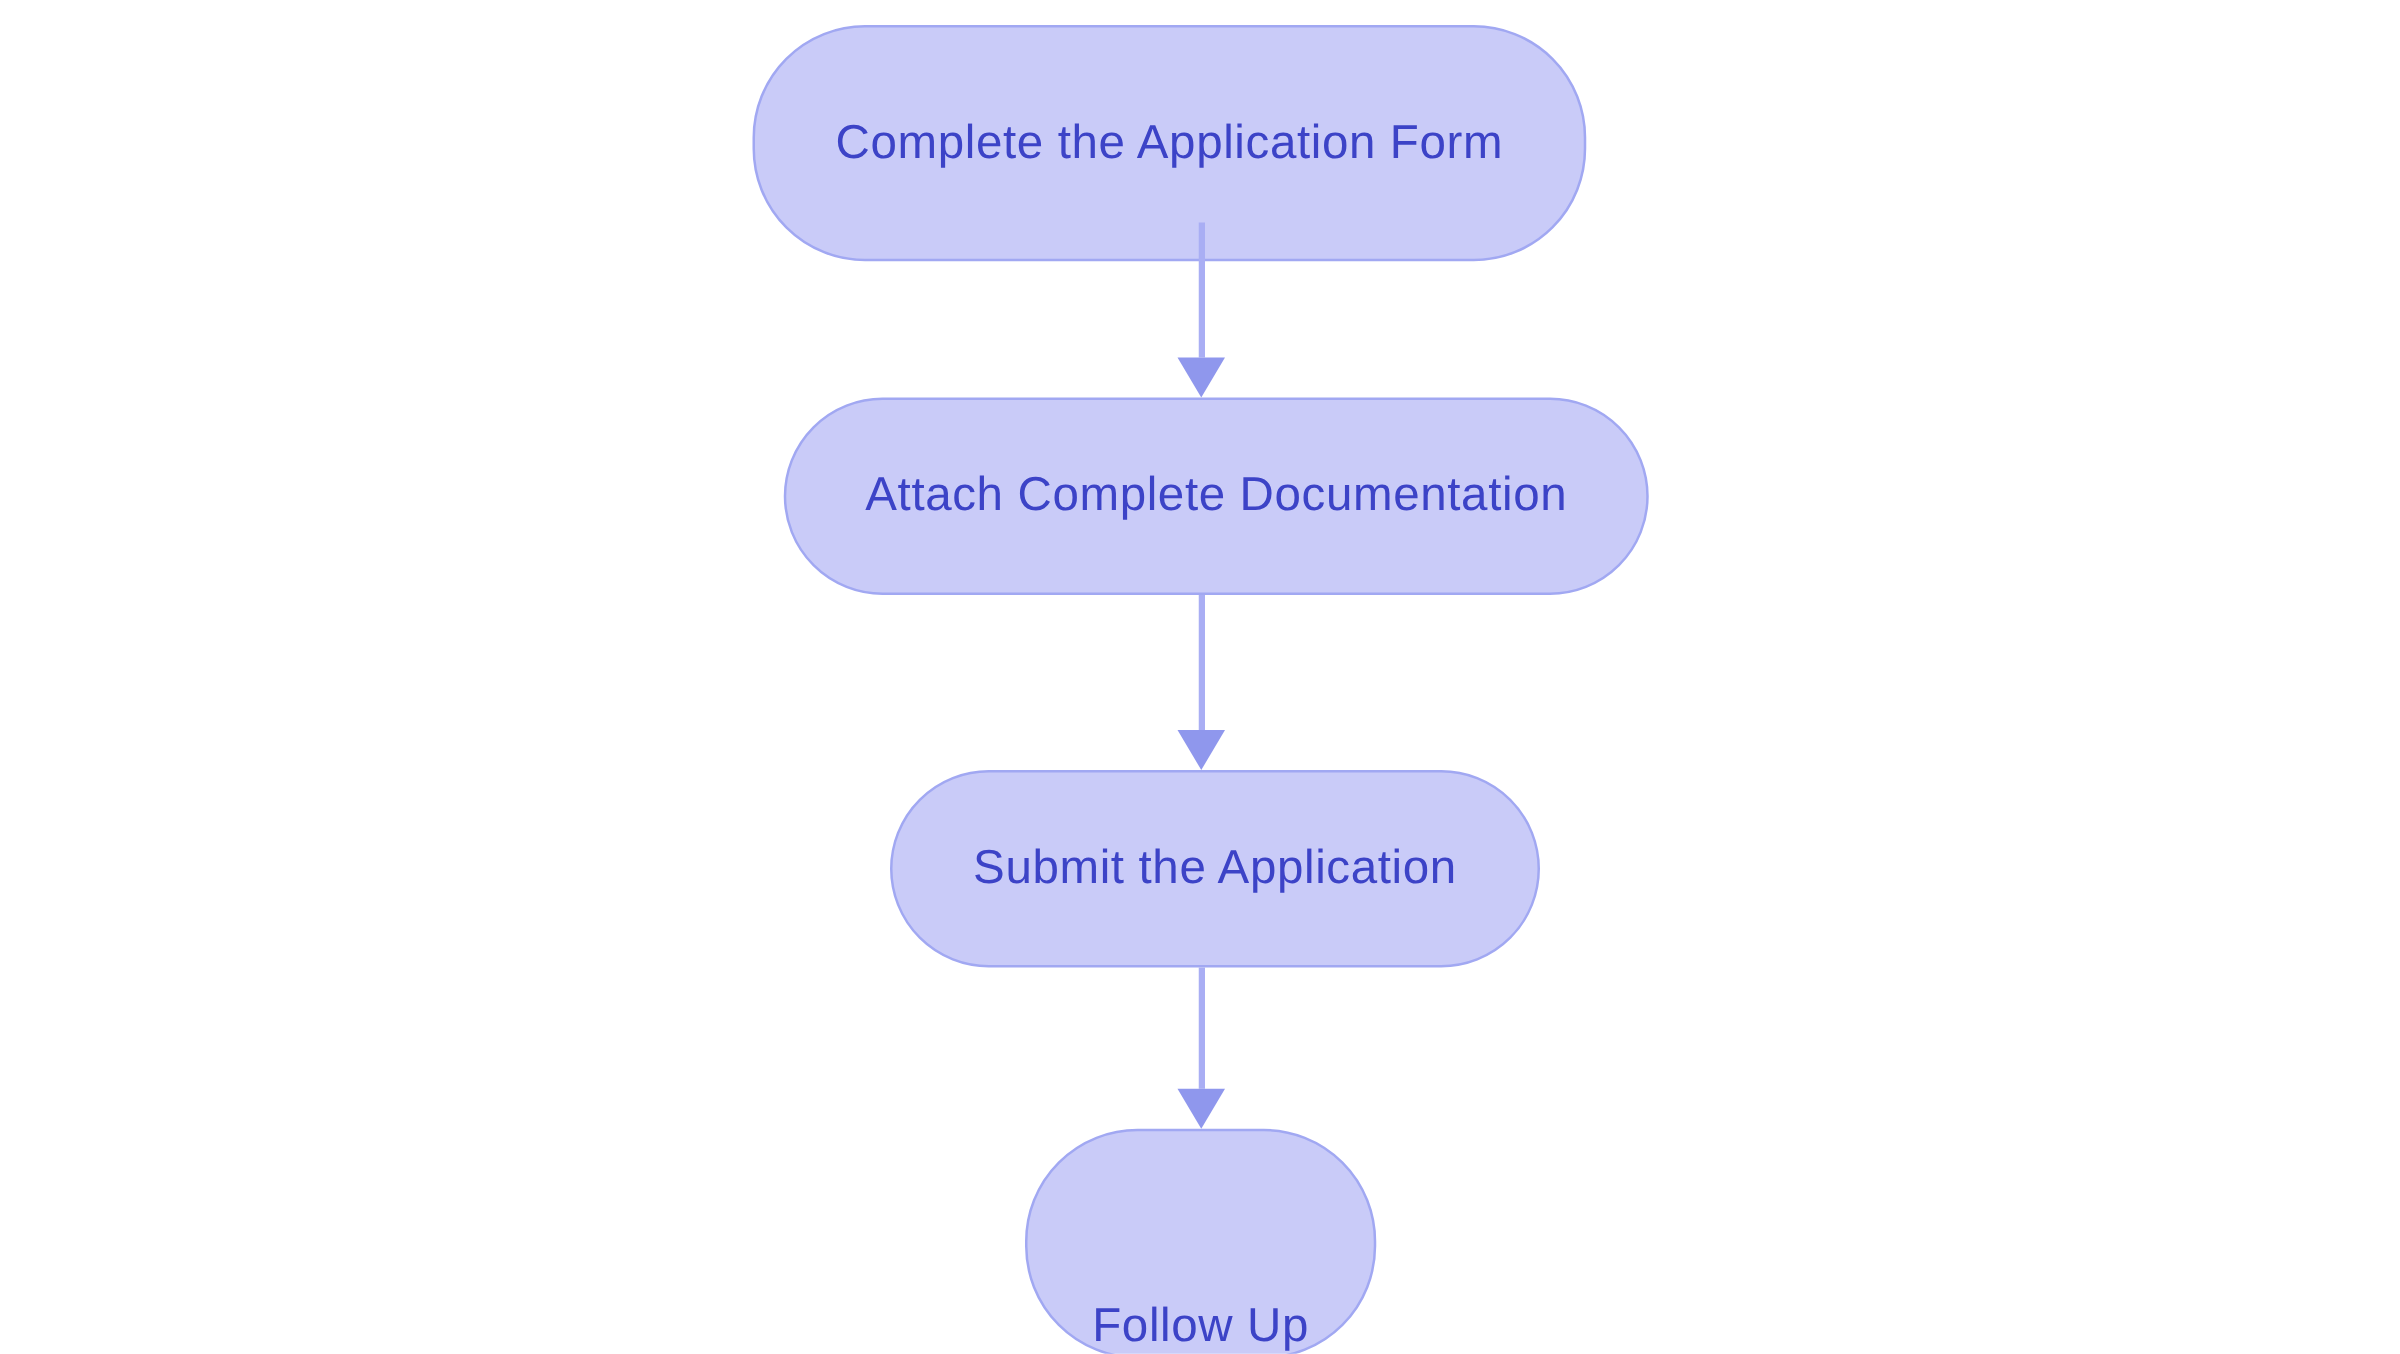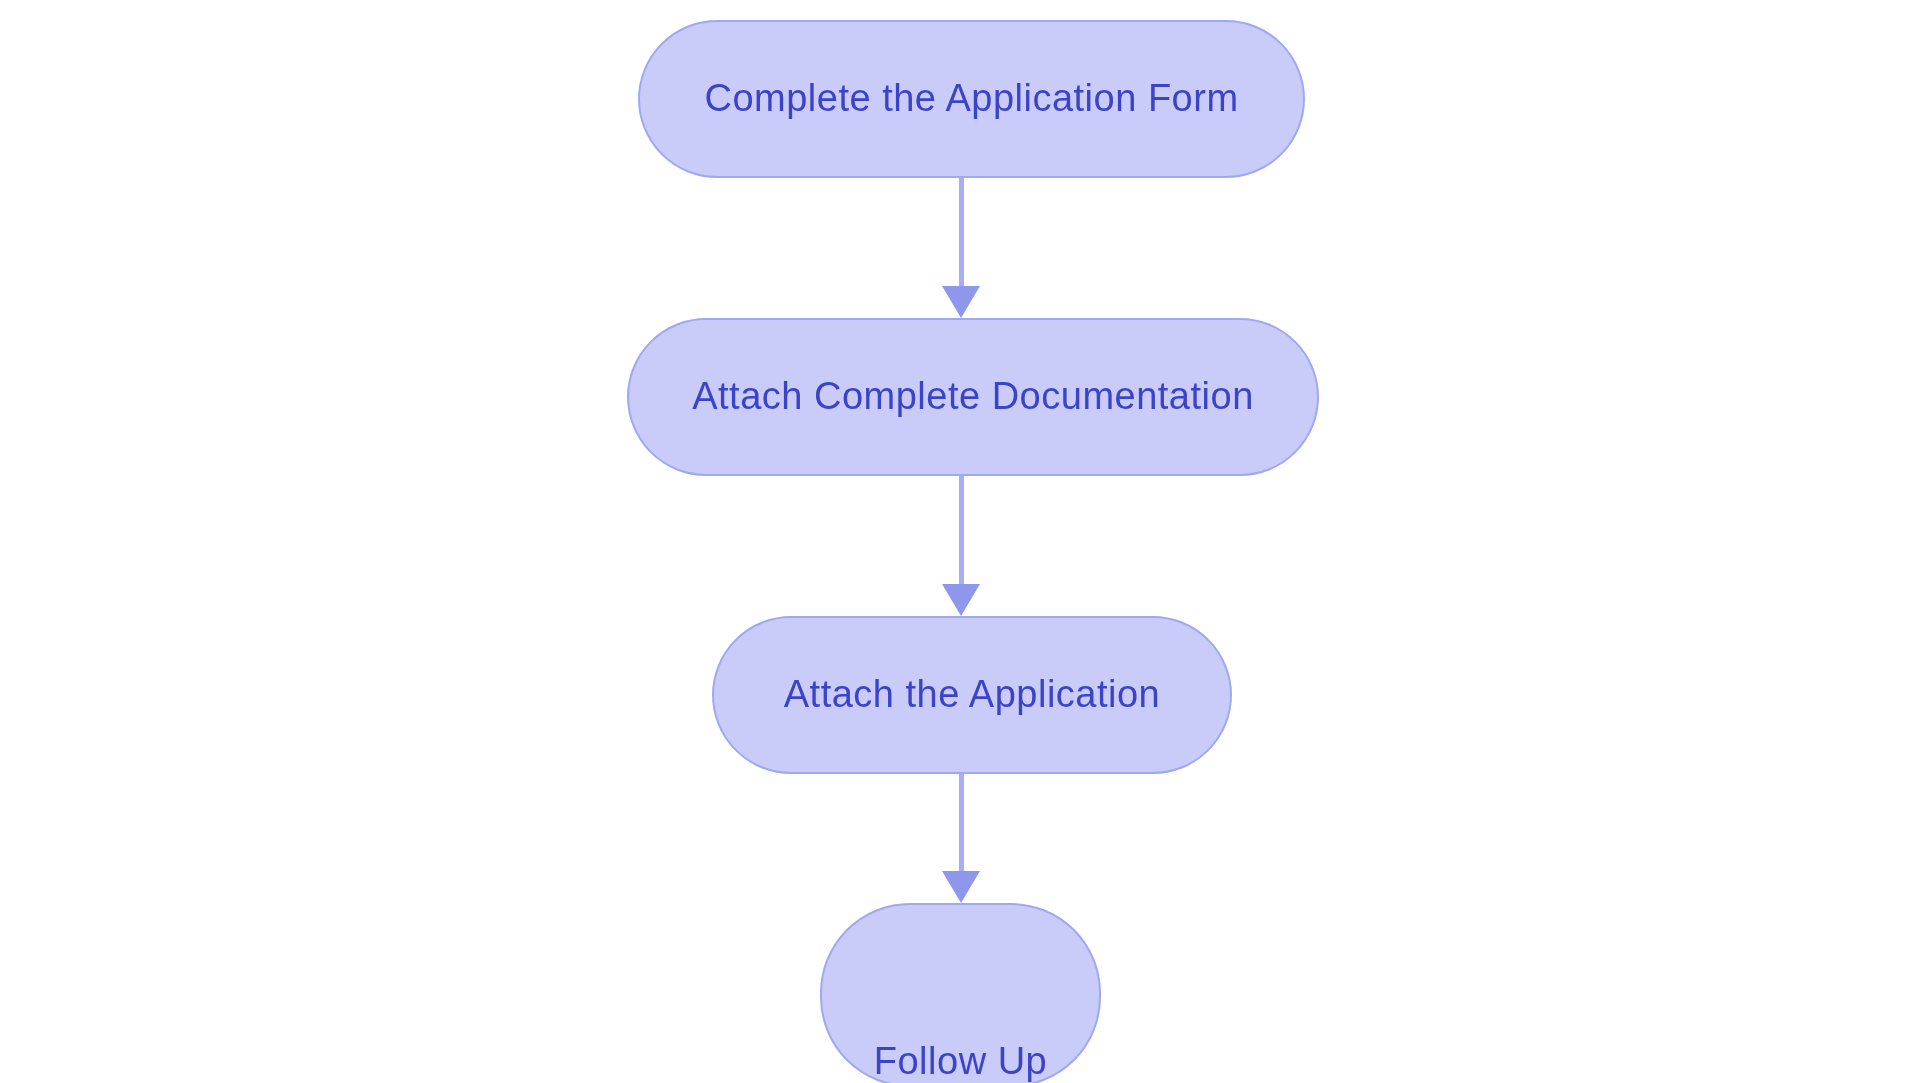--- a/index.html
+++ b/index.html
@@ -38,21 +38,21 @@
     justify-content: center;
   }
   .node-label {
     color: var(--node-text);
     font-size: 38px;
     line-height: 1.2;
     letter-spacing: 0.5px;
     white-space: nowrap;
     text-align: center;
   }
-  .node1 { left: 638px; top: 20px;  width: 667px; height: 158px; }
+  .node1 { left: 602px; top: 20px;  width: 667px; height: 189px; }
   .node2 { left: 627px; top: 318px; width: 692px; height: 158px; }
   .node3 { left: 712px; top: 616px; width: 520px; height: 158px; }
   .node4 { left: 820px; top: 903px; width: 281px; height: 184px; align-items: flex-end; }
 
   .arrow {
     position: absolute;
     width: 38px;
     display: flex;
     flex-direction: column;
     align-items: center;
@@ -91,21 +91,21 @@
   <div class="node node2">
     <span class="node-label">Attach Complete Documentation</span>
   </div>
 
   <div class="arrow arrow2">
     <div class="shaft"></div>
     <div class="head"></div>
   </div>
 
   <div class="node node3">
-    <span class="node-label">Attach the Application</span>
+    <span class="node-label">Submit the Application</span>
   </div>
 
   <div class="arrow arrow3">
     <div class="shaft"></div>
     <div class="head"></div>
   </div>
 
   <div class="node node4">
     <span class="node-label">Follow Up</span>
   </div>

